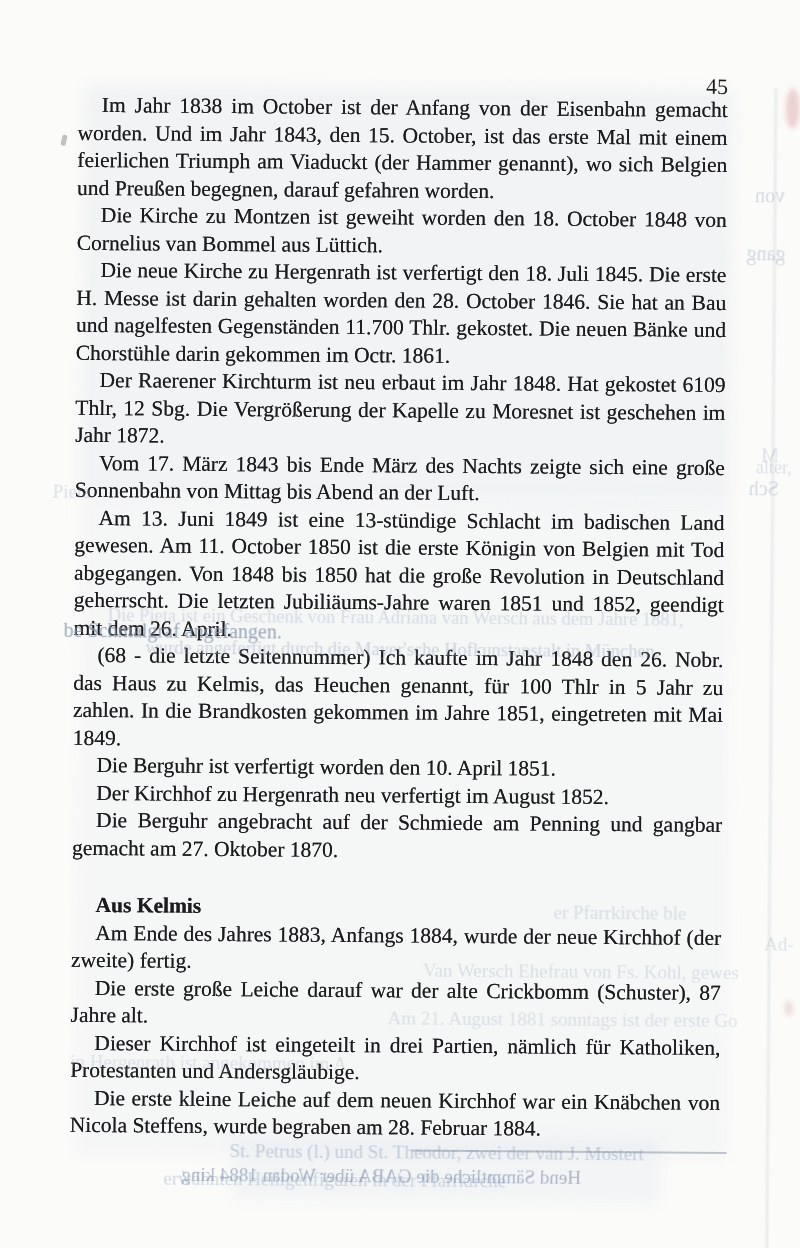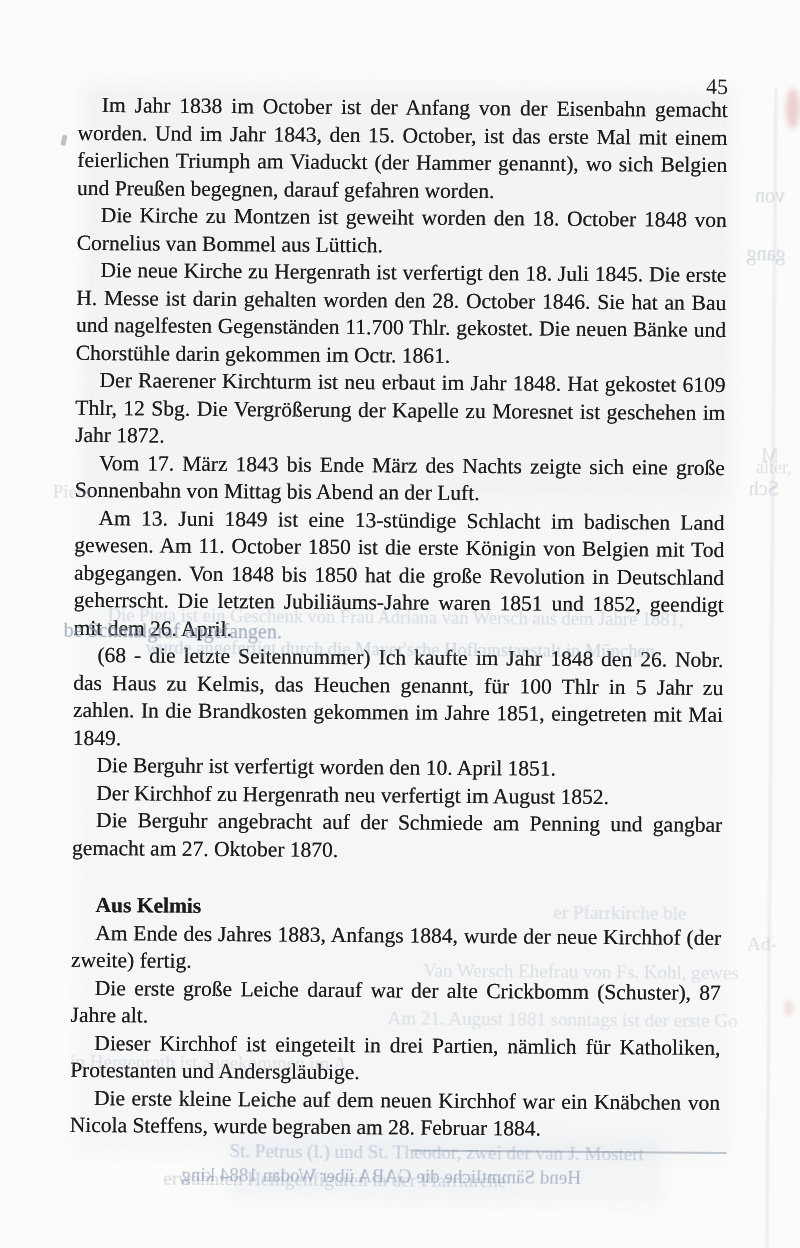--- a/index.html
+++ b/index.html
@@ -73,19 +73,19 @@
   <span class="ghost" style="left:238px;top:1144px;opacity:.5;">St. Petrus (l.) und St. Theodor, zwei der van J. Mostert</span>
   <span class="ghost" style="left:172px;top:1172px;opacity:.42;">erwähnten Heiligenfiguren in der Pfarrkirche</span>
   <span class="ghost mirror" style="left:190px;top:1168px;opacity:.5;color:#64799a;">Hend Sämmtliche die GABA über Wodan 1884 king</span>
   <span class="ghost mirror" style="left:756px;top:184px;font-size:20px;opacity:.38;">von</span>
   <span class="ghost mirror" style="left:748px;top:242px;font-size:20px;opacity:.42;">gang</span>
   <span class="ghost mirror" style="left:764px;top:444px;font-size:20px;opacity:.3;">M</span>
   <span class="ghost mirror" style="left:752px;top:477px;font-size:20px;opacity:.38;">Sch</span>
   <span class="ghost" style="left:759px;top:457px;font-size:18px;opacity:.3;text-align:right;">alter,</span>
   <span class="ghost" style="left:56px;top:486px;opacity:.32;">Pieta</span>
   <span class="ghost" style="left:560px;top:903px;opacity:.3;">er Pfarrkirche ble</span>
-  <span class="ghost" style="left:754px;top:933px;opacity:.3;">Ad-</span>
+  <span class="ghost" style="left:771px;top:933px;opacity:.3;">Ad-</span>
   <span class="ghost" style="left:430px;top:962px;opacity:.28;">Van Wersch Ehefrau von Fs. Kohl, gewes</span>
   <span class="ghost" style="left:395px;top:1010px;opacity:.28;">Am 21. August 1881 sonntags ist der erste Go</span>
   <span class="ghost" style="left:78px;top:1056px;opacity:.26;">in Hergenrath ist angekommen im A</span>
   <div class="ghost-rule" style="left:420px;top:1152px;width:315px;height:1.5px;"></div>
 
 </div>
 
 </body></html>

